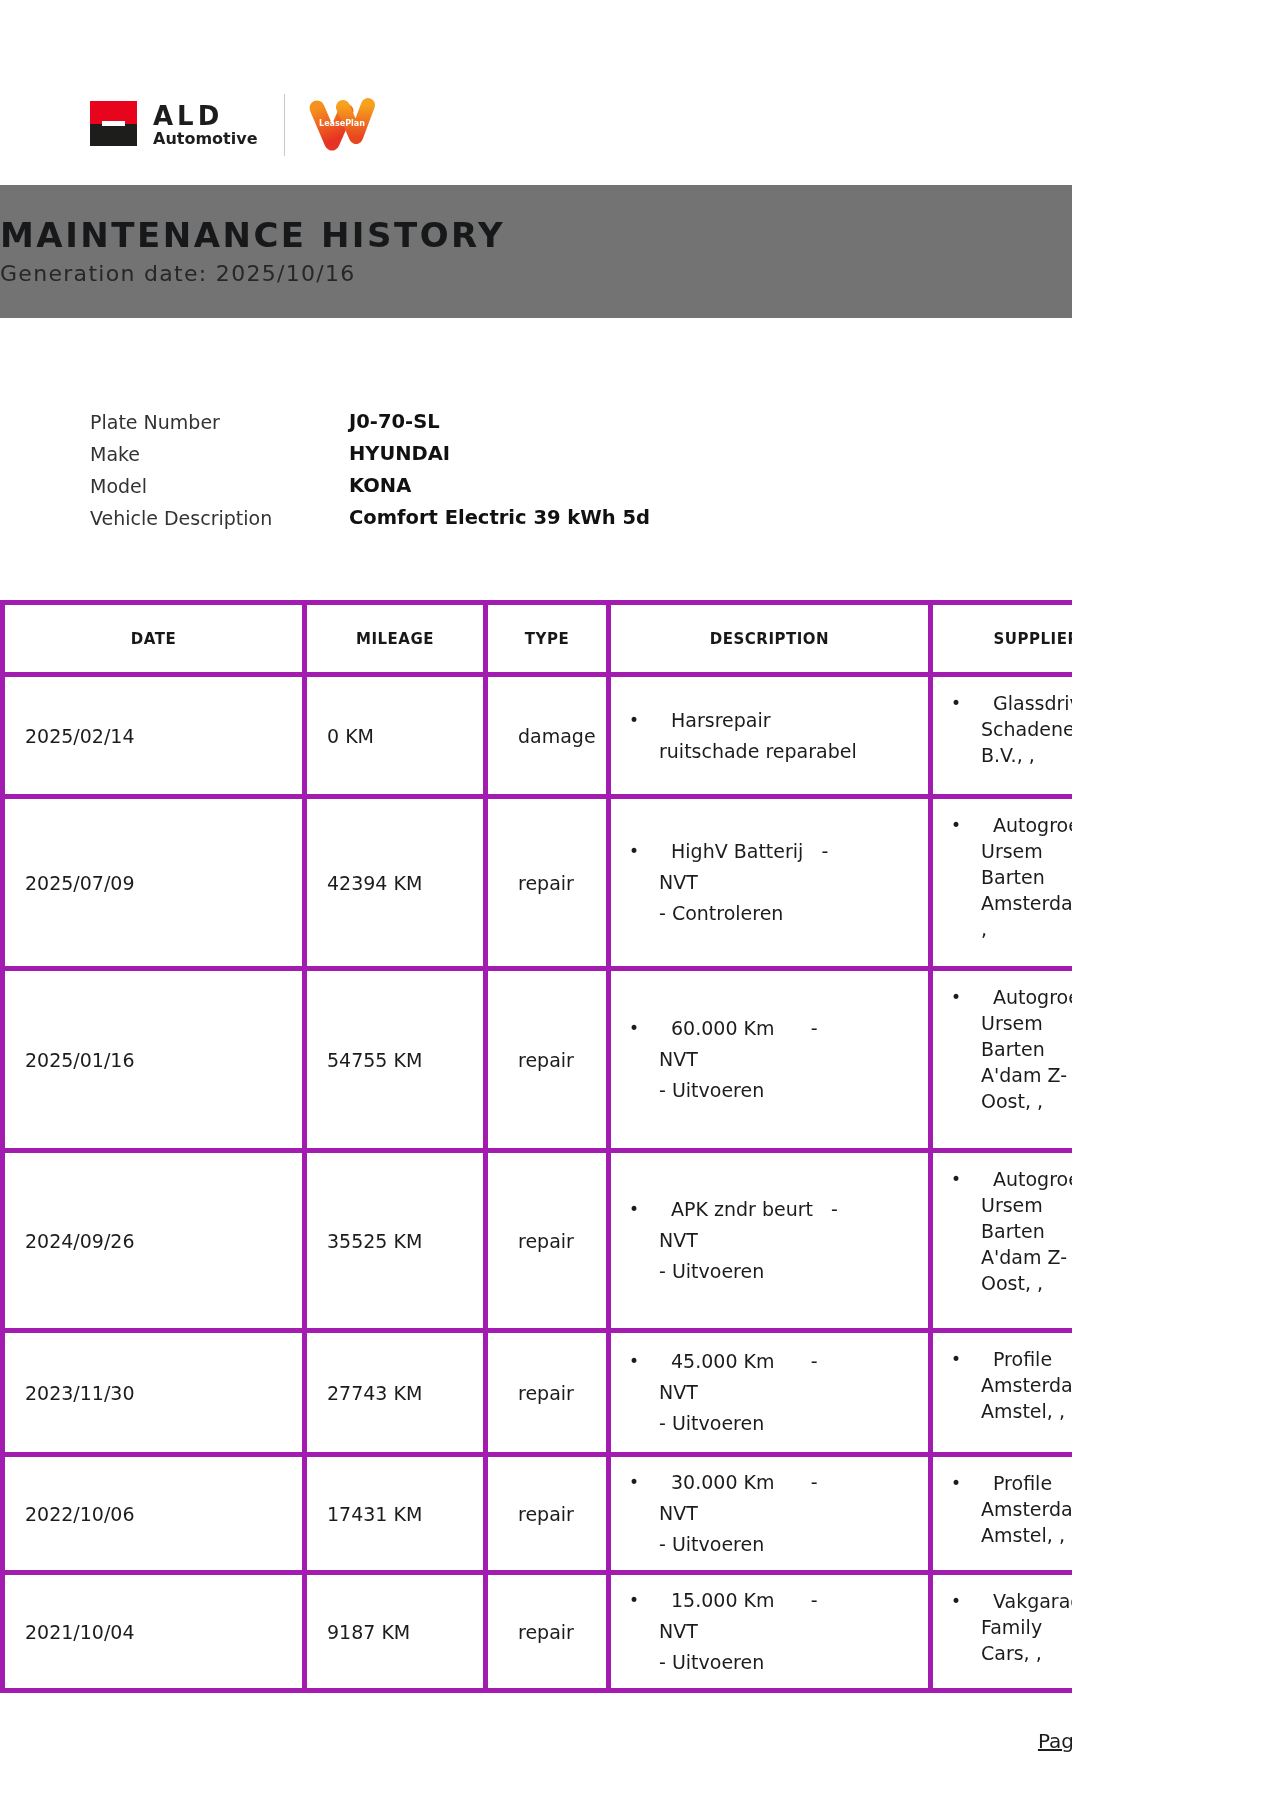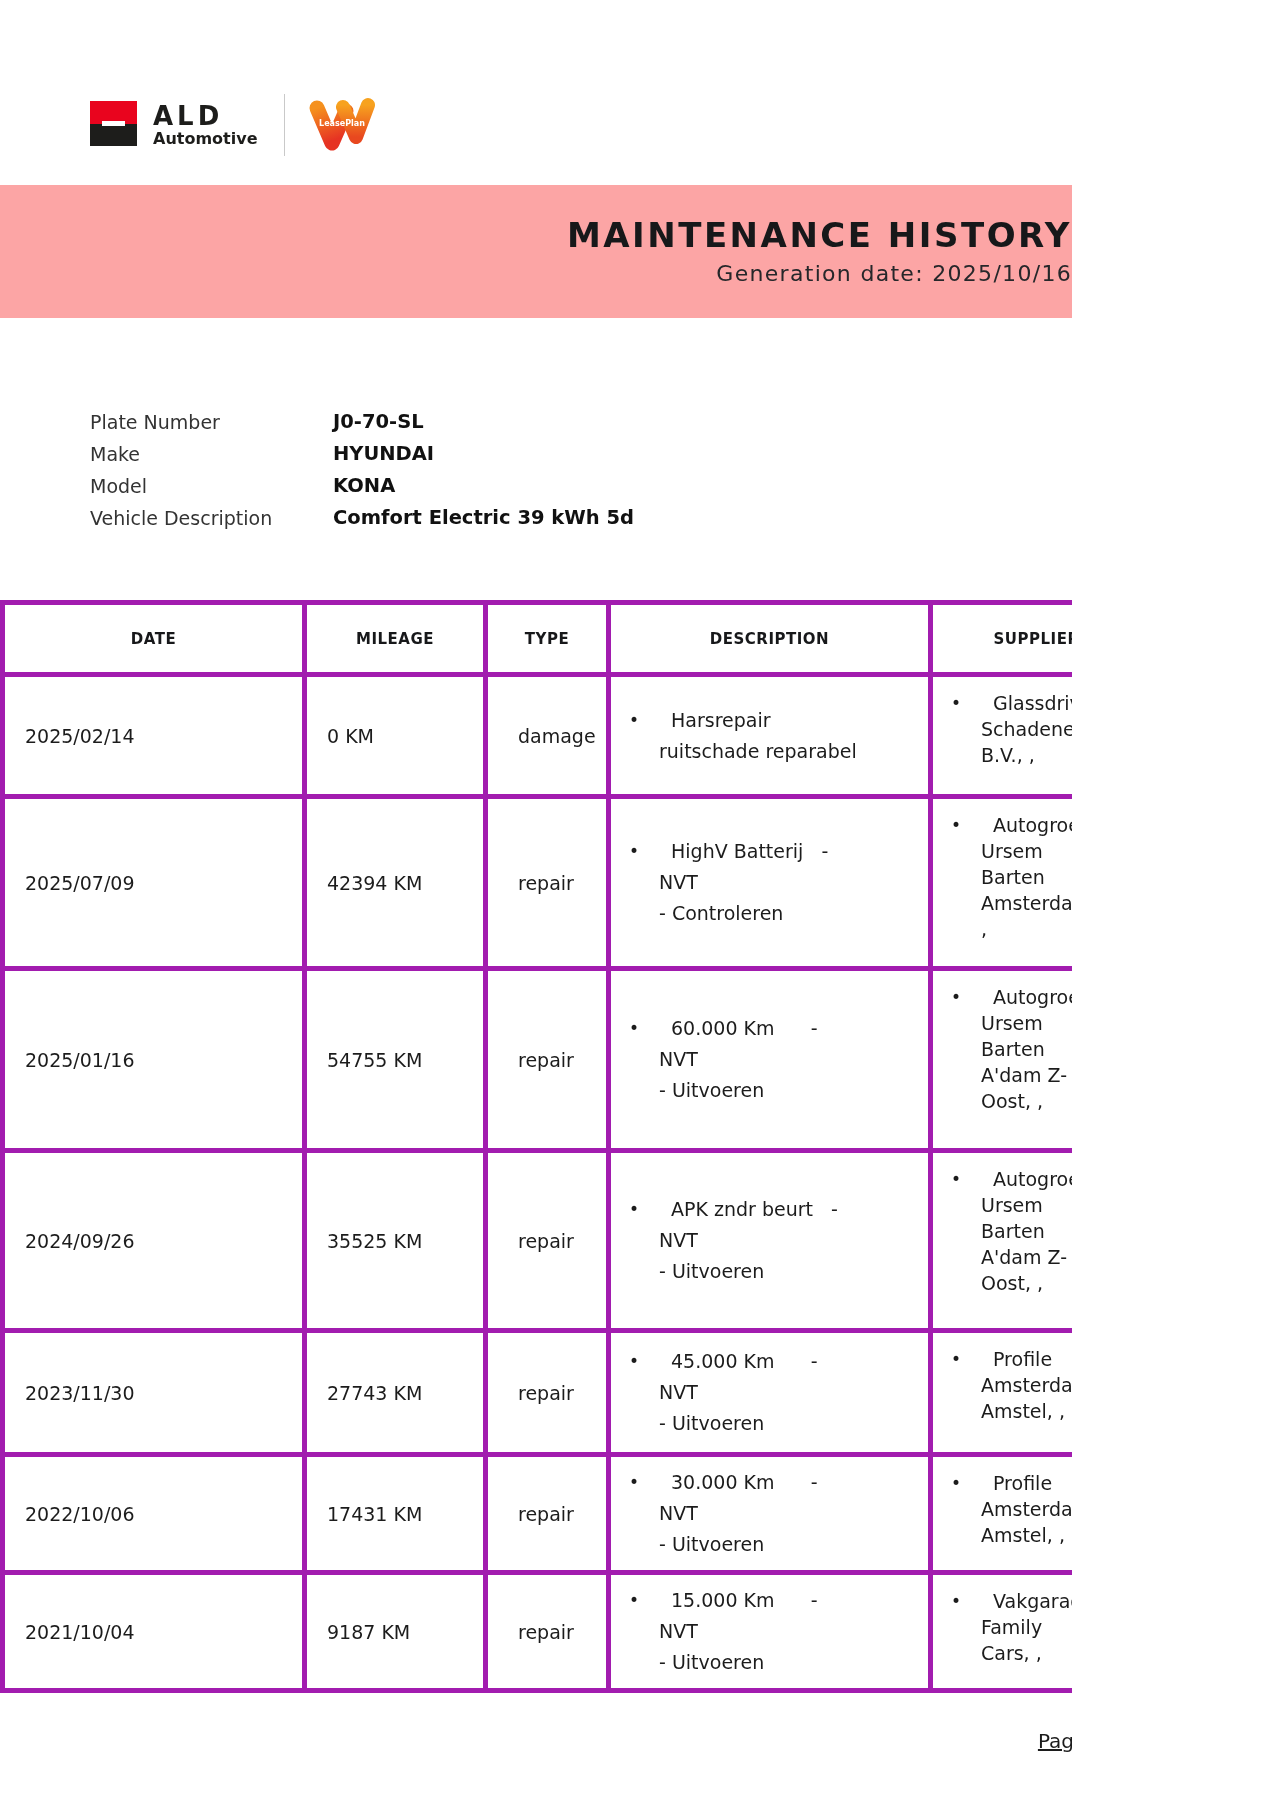--- a/index.html
+++ b/index.html
@@ -15,27 +15,27 @@
   .ald-black { position: absolute; bottom: 0; left: 0; right: 0; height: 50%; background: #1d1d1b; }
   .ald-white { position: absolute; left: 25%; width: 50%; top: 44%; height: 12%; background: #ffffff; z-index: 2; }
   .ald-text { margin-left: 16px; padding-top: 2px; }
   .ald-name { font-size: 26px; font-weight: bold; letter-spacing: 4px; color: #1d1d1b; line-height: 26px; }
   .ald-sub  { font-size: 16px; font-weight: 600; color: #1d1d1b; line-height: 20px; }
   .logo-divider { width: 1px; height: 62px; background: #c9c9c9; margin: 0 22px 0 26px; }
   .lp-logo { width: 70px; height: 58px; position: relative; }
   .lp-logo svg { display: block; }
 
   
-  .banner { margin-top: 20px; background: #fca5a5; text-align: right; padding: 30px 0 32px 0; }
+  .banner { margin-top: 20px; background: #737373; text-align: left; padding: 30px 0 32px 0; }
   .banner h1 { font-size: 34px; font-weight: bold; letter-spacing: 2.5px; color: #17181a; }
   .gen-date { margin-top: 6px; font-size: 22px; letter-spacing: 1.3px; color: #26272a; }
 
   
   .vehicle-info { margin: 88px 0 0 90px; }
-  .info-row { display: flex; line-height: 32px; }
+  .info-row { display: flex; line-height: 32px; gap: 16px; }
   .info-label { width: 243px; font-size: 19px; color: #333333; }
   .info-value { font-size: 19.5px; font-weight: bold; color: #111111; }
 
   
   .history-table { width: 1140px; margin: 66px auto 0 auto; border-collapse: collapse; table-layout: fixed;
                    border: 2px solid #c3cbd4; border-top: 3px solid #bcc4cd; border-bottom: 3px solid #9aa5ae; }
   .history-table th, .history-table td { border: 5px solid #a21caf; }
   .history-table th { height: 72px; font-size: 15px; font-weight: bold; letter-spacing: .5px;
                       text-align: center; vertical-align: middle; color: #17181a; background: #ffffff; }
   .history-table td { font-size: 19px; vertical-align: middle; background: #ffffff;

